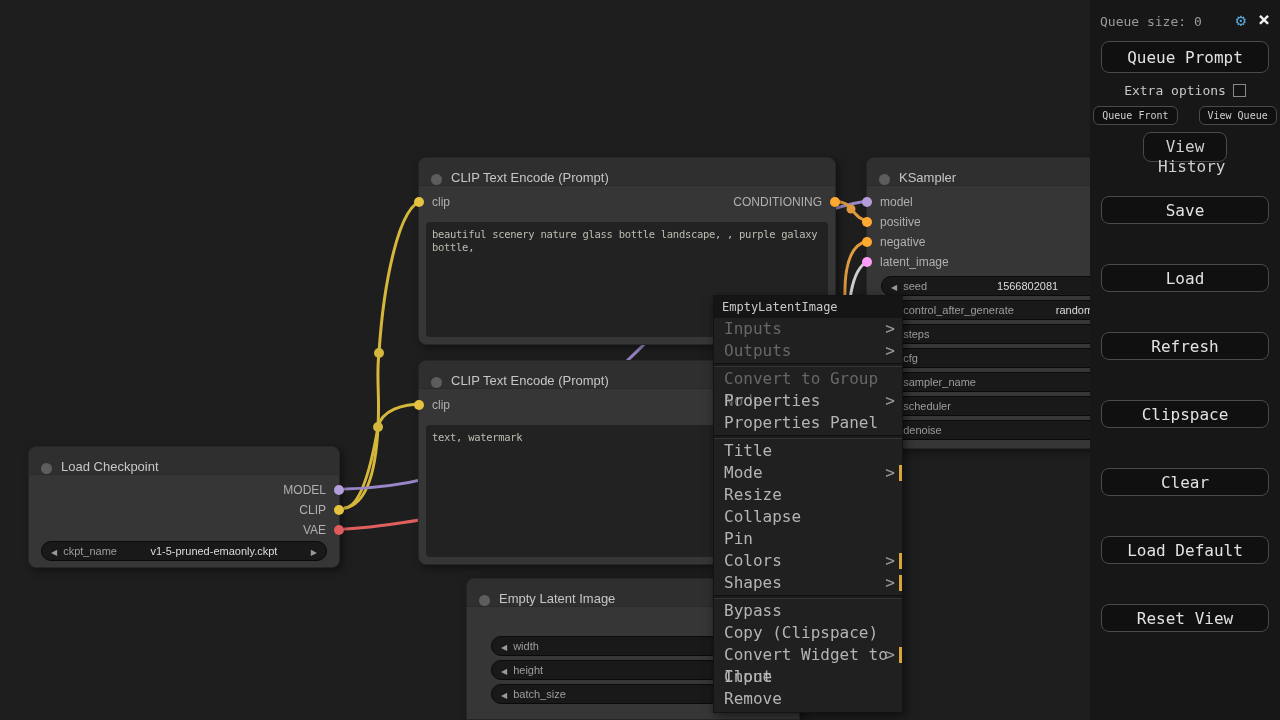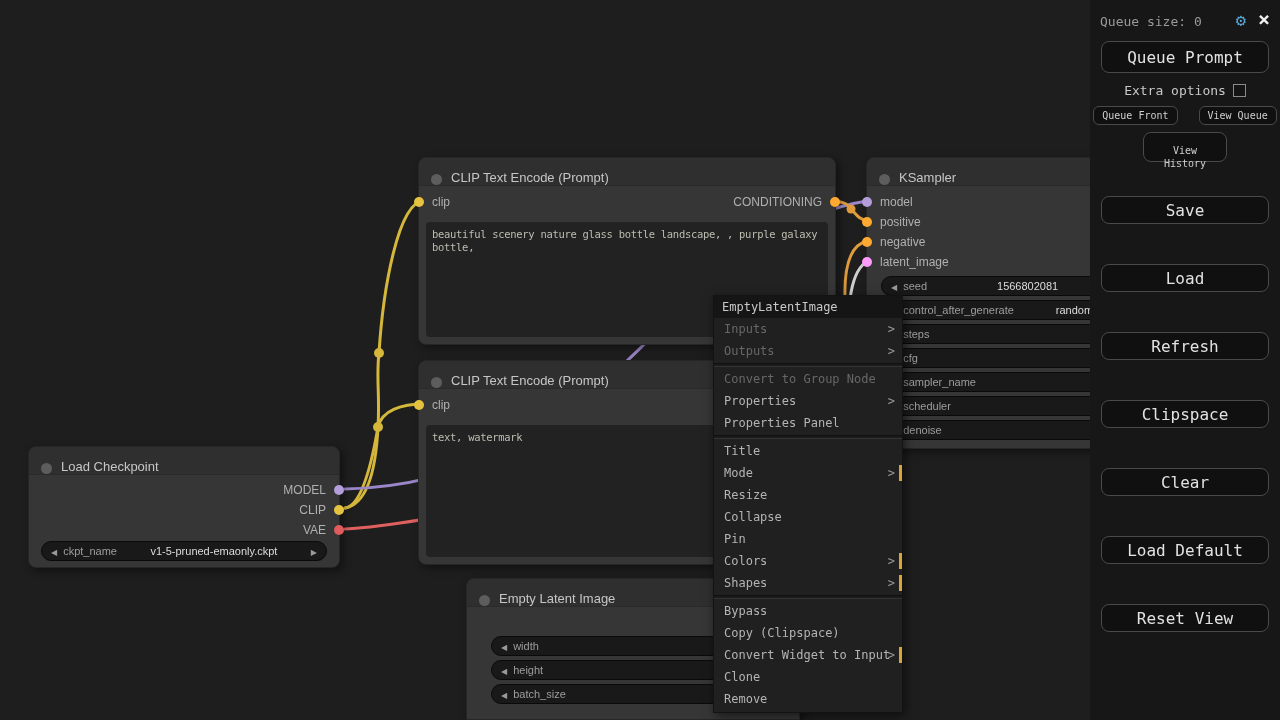--- a/index.html
+++ b/index.html
@@ -33,42 +33,42 @@
   .wval{color:#dcdcdc}
   .wval.center{margin:14px auto}
   .wval.seedpos{margin-left:64px}
   .wval.randpos{margin-left:36px}
 
   
   #ctx{position:absolute;left:713px;top:295px;width:190px;background:#202020;border:1px solid #131313;
        z-index:8;box-shadow:2px 3px 10px rgba(0,0,0,.55);padding-bottom:2px;
        font-family:"DejaVu Sans Mono",monospace}
   .ctx-title{background:#151515;color:#c9c9c9;font-size:12px;height:22px;line-height:22px;padding:0 8px}
-  .mi{position:relative;height:22px;line-height:22px;padding:0 10px;color:#b4b4b4;font-size:12px;cursor:pointer}
+  .mi{position:relative;height:22px;line-height:22px;padding:0 10px;color:#b4b4b4;font-size:16px;cursor:pointer}
   .mi.dis{color:#676767}
   .mi.sub::after{content:">";position:absolute;right:7px;top:0;color:#9a9a9a}
   .mi.acc::before{content:"";position:absolute;right:0;top:3px;width:3px;height:16px;background:#d6a738}
   .sep{height:4px;border-top:1px solid #101010;border-bottom:1px solid #343434;background:#1a1a1a;margin:1px 0}
 
   
   #sidebar{position:absolute;right:0;top:0;width:190px;height:720px;background:#171717;z-index:10;
            color:#ddd;font-family:"DejaVu Sans Mono",monospace}
   .q-row{display:flex;align-items:flex-end;padding:9px 10px 4px 10px;gap:12px}
   .q-label{color:#9a9a9a;font-size:13px;flex:1}
   .gear{color:#58a6d8;font-size:17px;cursor:pointer;line-height:1}
   .close{color:#f0f0f0;font-size:20px;font-weight:bold;cursor:pointer;line-height:1}
   .btn{display:block;background:#101010;border:1px solid #4a4a4a;border-radius:8px;color:#e2e2e2;
        font-family:inherit;cursor:pointer;text-align:center}
   .btn.big{width:168px;height:28px;margin:17px auto;font-size:16px}
   #queue-prompt{height:32px;font-size:16px;margin:8px auto 10px;width:168px}
   .extra{display:flex;align-items:center;justify-content:center;gap:7px;color:#c8c8c8;font-size:13px;margin:2px 0 8px}
   .checkbox{width:13px;height:13px;border:1px solid #8a8a8a;background:#141414;display:inline-block;cursor:pointer}
   .row2{display:flex;justify-content:center;gap:21px;margin-bottom:7px}
   .btn.small{font-size:10px;padding:3px 8px;border-radius:6px;height:auto;width:auto;color:#cfcfcf}
-  .btn.vh{width:84px;height:30px;font-size:10px;line-height:1.25;padding:12px 14px;color:#cfcfcf}
+  .btn.vh{width:84px;height:30px;font-size:16px;line-height:1.25;padding:4px 14px;color:#cfcfcf}
   .actions{margin-top:17px;display:flex;flex-direction:column;gap:6px;align-items:center}
 </style>
 </head>
 <body>
 
 <div id="canvas">
 
   <svg id="wires" width="1280" height="720">
     <path d="M 345 508 C 368 504, 376 468, 378 427 C 380 395, 376 378, 379 353 C 383 290, 398 201, 424 201" stroke="#d4b73b" stroke-width="3" fill="none" stroke-linecap="round"></path>
     <path d="M 345 508 C 362 506, 372 462, 378 427 C 382 410, 402 404, 424 404" stroke="#d4b73b" stroke-width="3" fill="none" stroke-linecap="round"></path>

